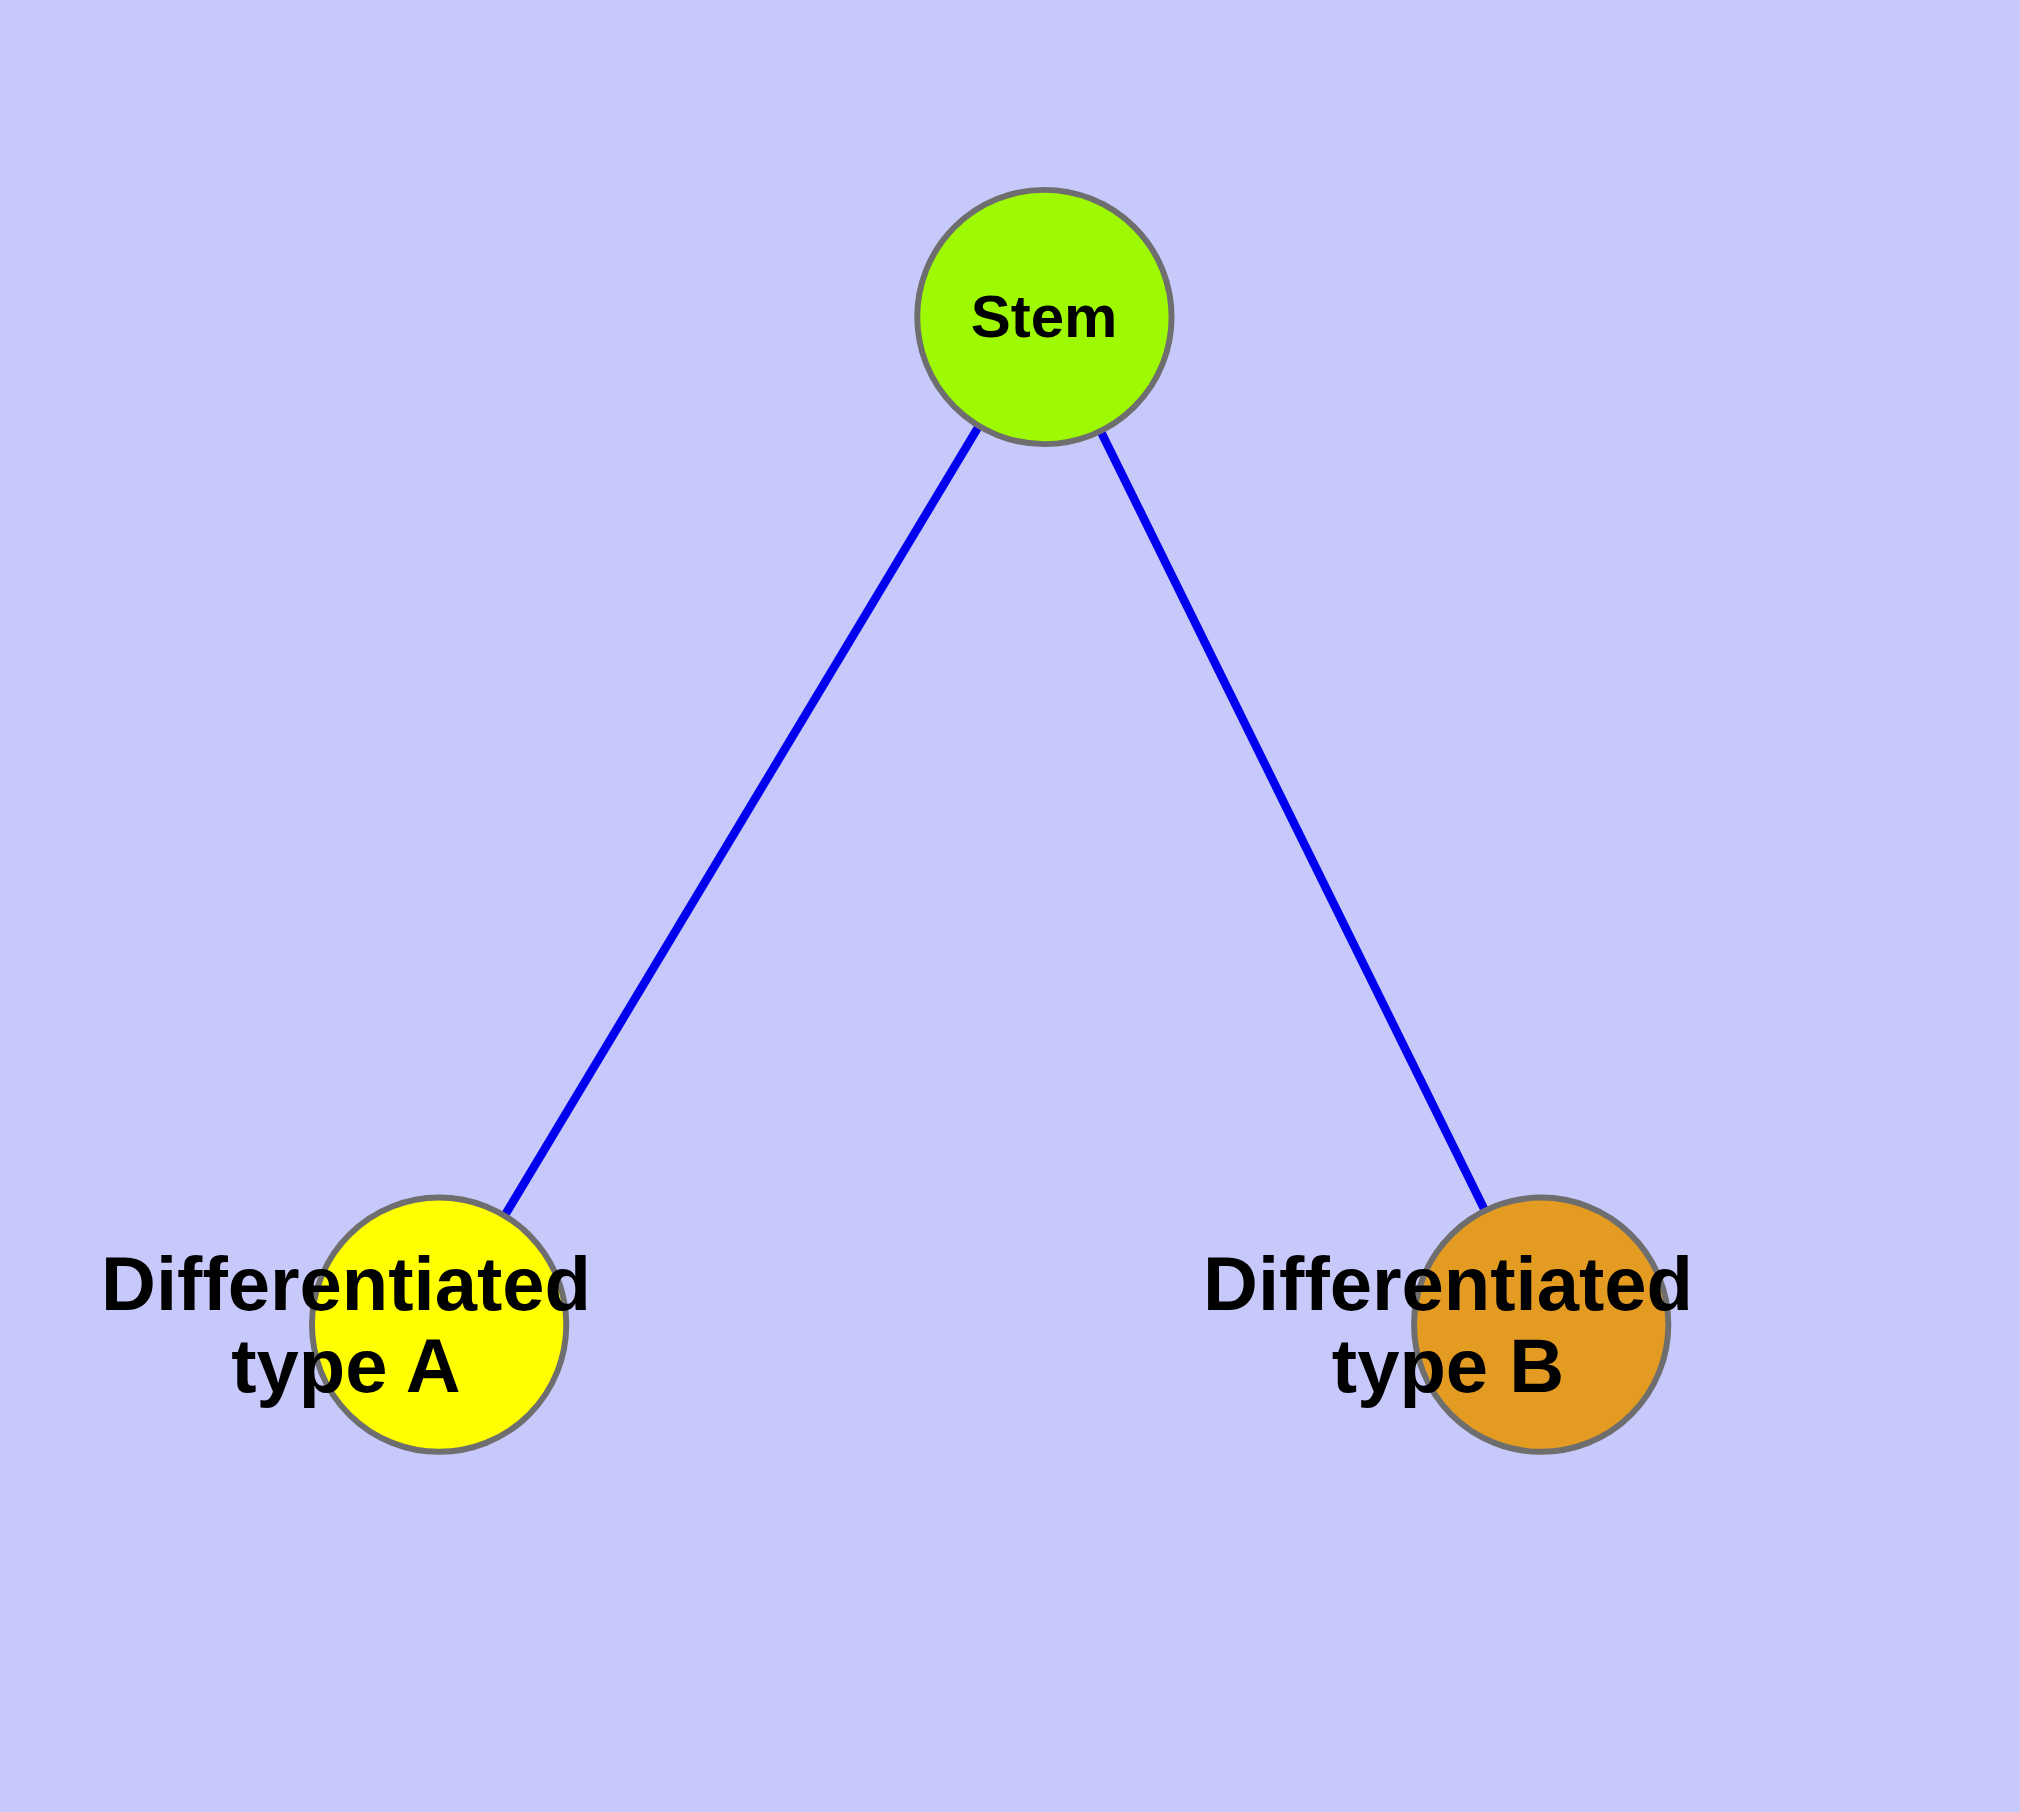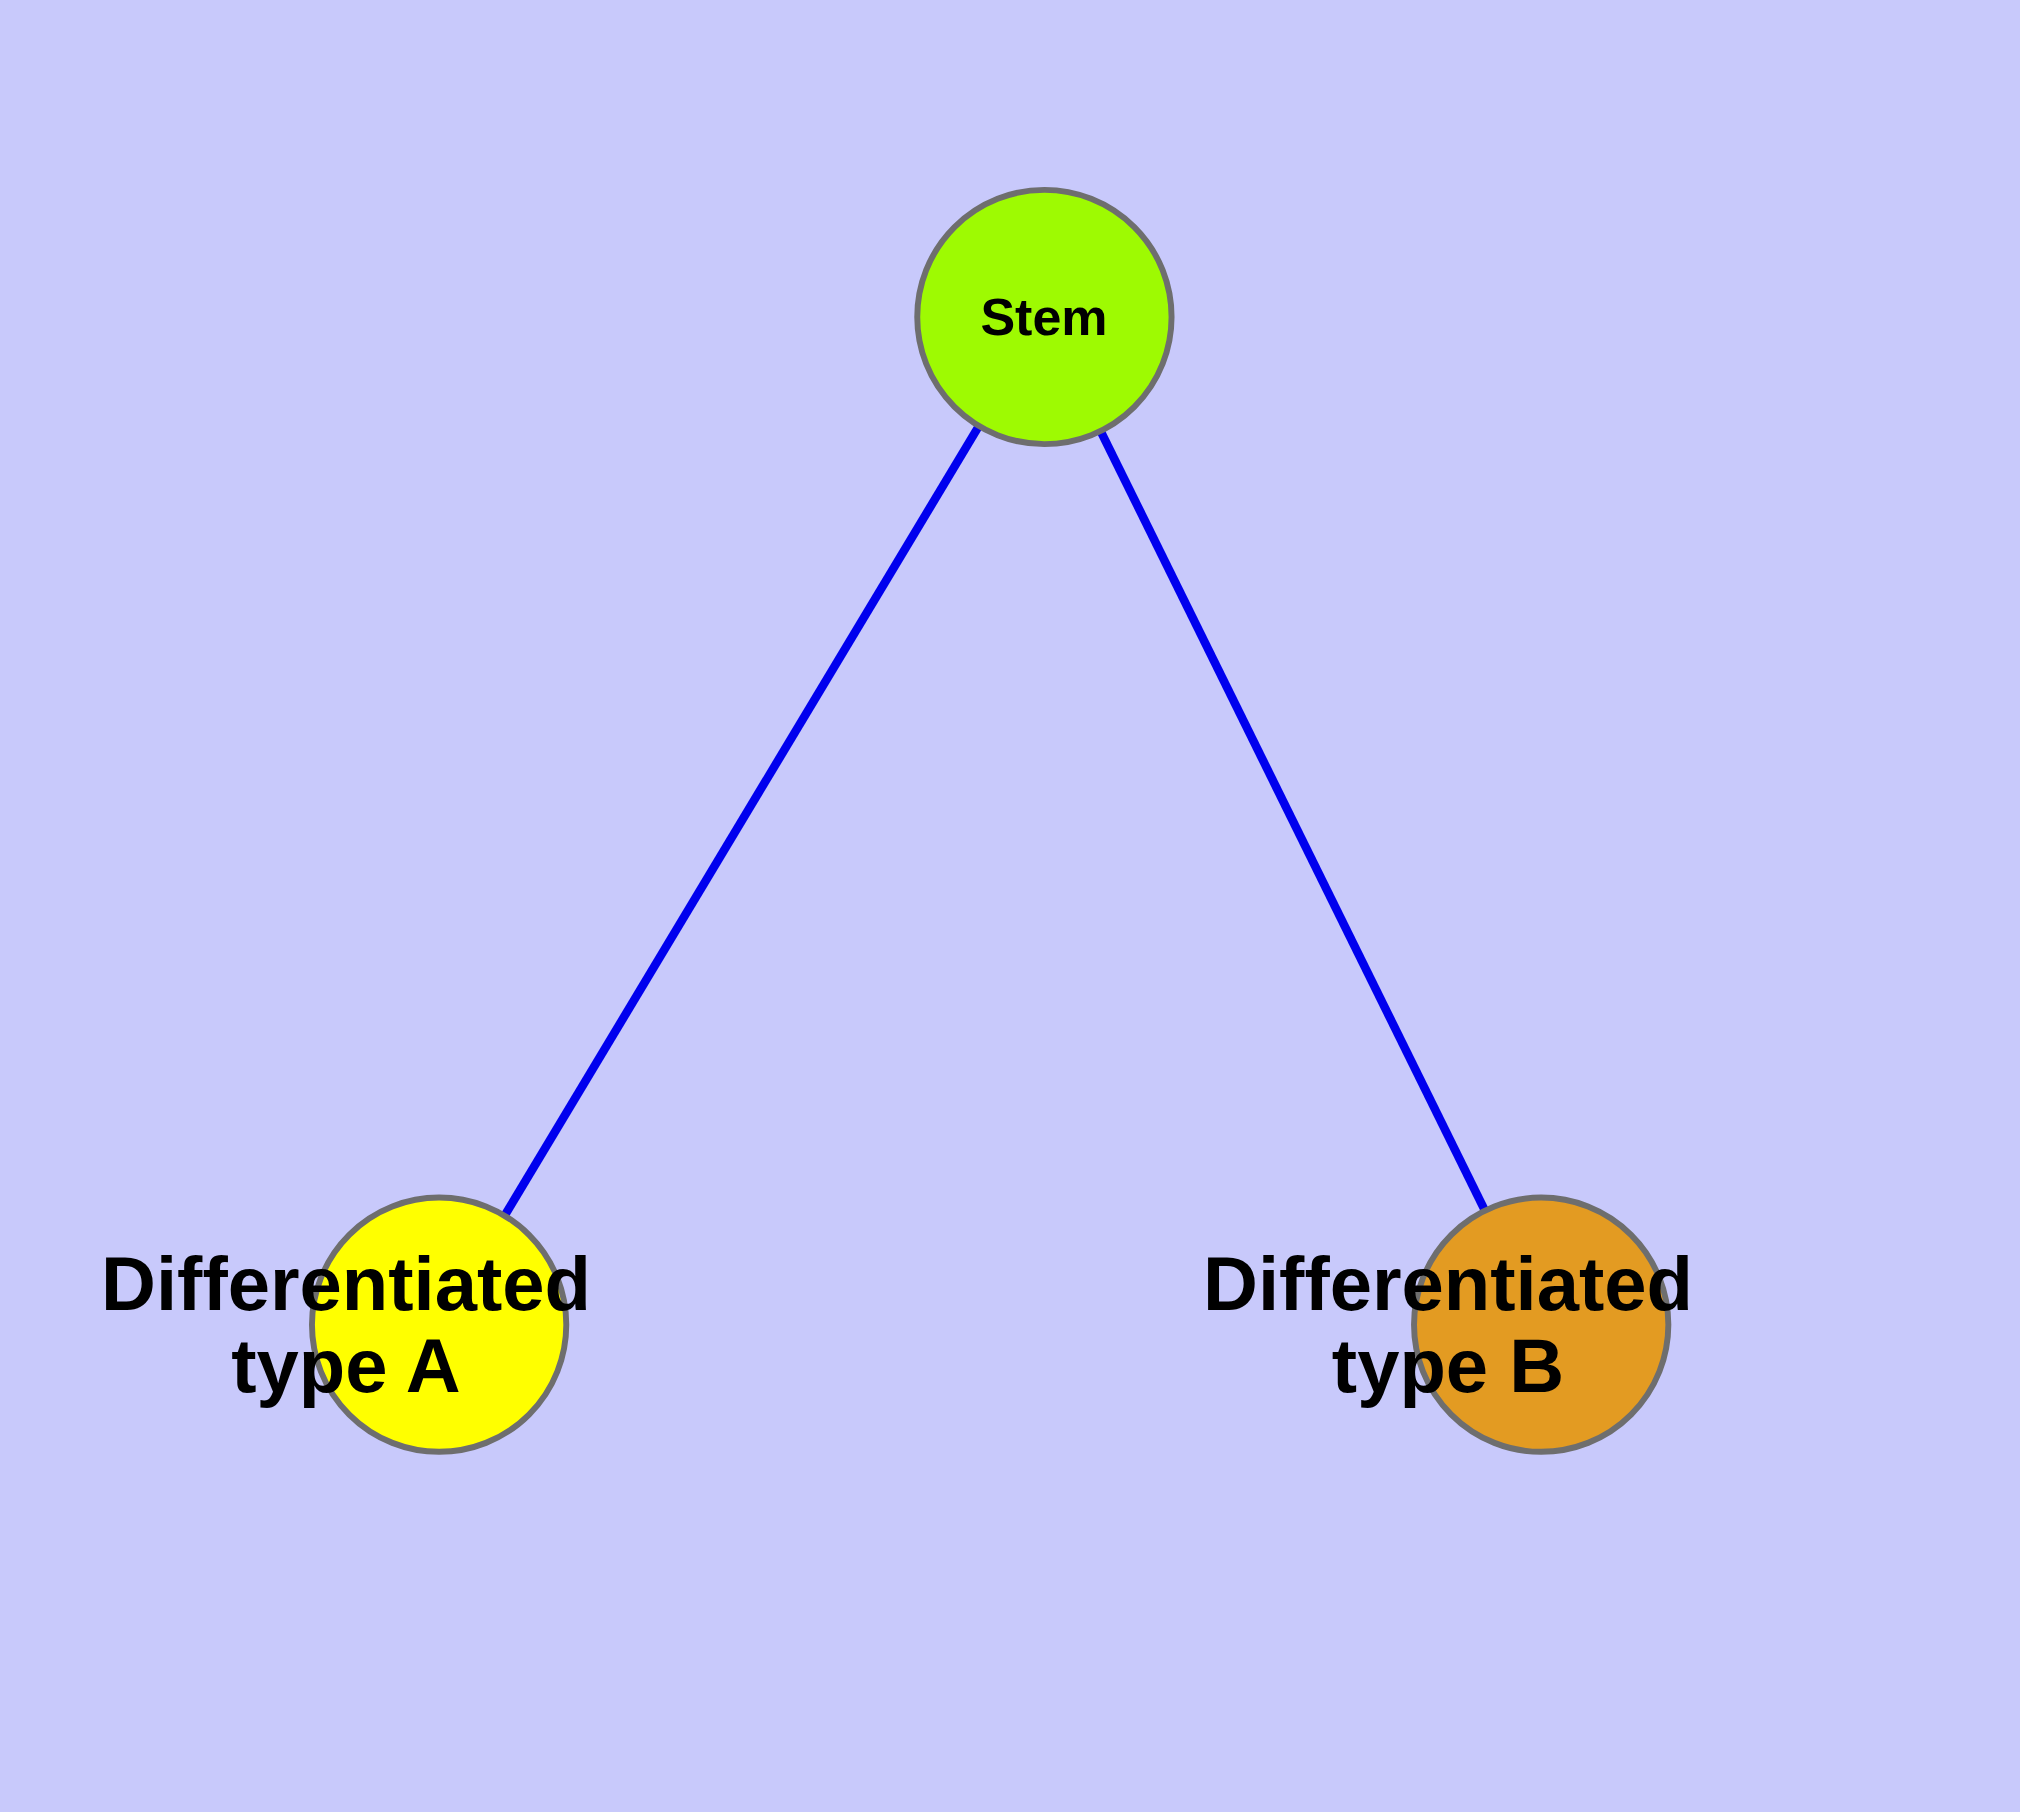--- a/index.html
+++ b/index.html
@@ -54,21 +54,21 @@
         <line x1="1299.1956042576726" y1="510.34056904841736" x2="1750.8043957423274" y2="1426.6594309515826" stroke="#0000ee" stroke-width="10" stroke-linecap="butt"></line>
       </g>
     <g id="node-layer">
         <circle cx="1232" cy="374" r="150" fill="#9efa02" stroke="#6e6e6e" stroke-width="7"></circle>
         <circle cx="518" cy="1563" r="150" fill="#ffff00" stroke="#6e6e6e" stroke-width="7"></circle>
         <circle cx="1818" cy="1563" r="150" fill="#e39b22" stroke="#6e6e6e" stroke-width="7"></circle>
       </g>
   </svg>
 
   <div id="label-layer">
-      <div class="node-label" style="left: 1044px; top: 317px; font-size: 52px; color: rgb(0, 0, 0);">Stem</div>
+      <div class="node-label" style="left: 1044px; top: 317px; font-size: 60px; color: rgb(0, 0, 0);">Stem</div>
       <div class="node-label" style="left: 346px; top: 1325px; font-size: 76px; color: rgb(0, 0, 0);">Differentiated
 type A</div>
       <div class="node-label" style="left: 1448px; top: 1325px; font-size: 76px; color: rgb(0, 0, 0);">Differentiated
 type B</div>
     </div>
 
 </div>
 
 
 </body></html>

